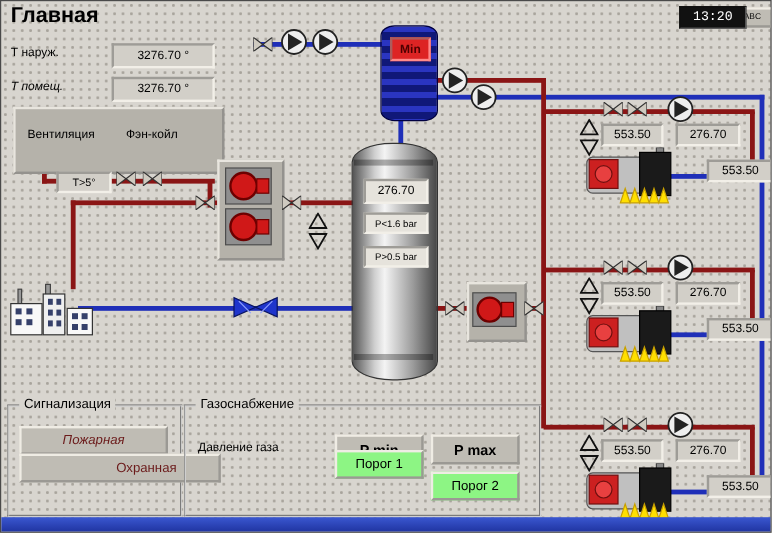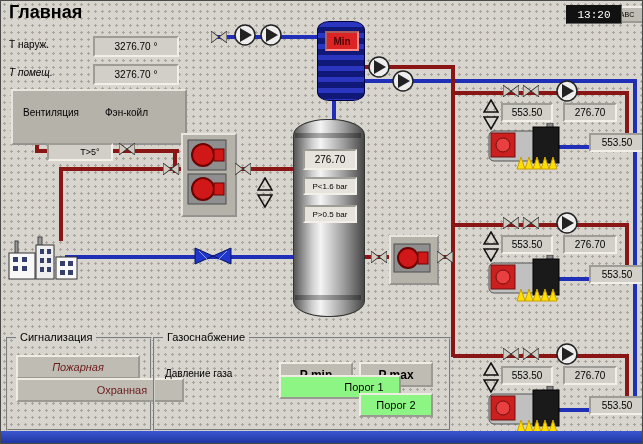--- a/index.html
+++ b/index.html
@@ -73,21 +73,21 @@
   <div class="lbl" style="left:8px;top:66px;font-style:italic;">Т помещ.</div>
   <div class="disp" style="left:92px;top:63px;width:82px;height:17px;">3276.70 °</div>
 
   <div class="plate" style="left:10px;top:88px;width:172px;height:52px;"></div>
   <div class="lbl" style="left:22px;top:106px;z-index:4;cursor:pointer;">Вентиляция</div>
   <div class="lbl" style="left:104px;top:106px;z-index:4;cursor:pointer;">Фэн-койл</div>
 
   <div class="pipe-r" style="left:34px;top:138px;width:4px;height:14px;"></div>
   <div class="pipe-r" style="left:34px;top:148px;width:144px;height:4px;"></div>
   <div class="pipe-r" style="left:172px;top:150px;width:4px;height:22px;"></div>
-  <div class="disp" style="left:46px;top:142px;width:42px;height:14px;font-size:9px;padding-left:20px;">Т&gt;5°</div>
+  <div class="disp" style="left:46px;top:142px;width:42px;height:14px;font-size:9px;">Т&gt;5°</div>
   <div class="icon" style="left:96px;top:142px;">
     <svg width="16" height="12">
         <polygon points="0,0 0,12 8,6" fill="#cfcac0" stroke="#333"></polygon>
         <polygon points="16,0 16,12 8,6" fill="#cfcac0" stroke="#333"></polygon>
       </svg>
   </div>
   <div class="icon" style="left:118px;top:142px;">
     <svg width="16" height="12">
         <polygon points="0,0 0,12 8,6" fill="#cfcac0" stroke="#333"></polygon>
         <polygon points="16,0 16,12 8,6" fill="#cfcac0" stroke="#333"></polygon>
@@ -369,19 +369,19 @@
     <span class="group-title">Сигнализация</span>
     <div class="btn darkred-text" style="left:8px;top:16px;width:120px;height:20px;font-style:italic;">Пожарная</div>
     <div class="btn darkred-text" style="left:8px;top:39px;width:120px;height:20px;padding-left:44px;">Охранная</div>
   </div>
 
   <div class="groupbox" style="left:152px;top:336px;width:294px;height:90px;">
     <span class="group-title">Газоснабжение</span>
     <div class="lbl" style="left:10px;top:29px;">Давление газа</div>
     <div class="btn bold12" style="left:124px;top:23px;width:70px;height:21px;">P min</div>
     <div class="btn bold12" style="left:204px;top:23px;width:70px;height:21px;">P max</div>
-    <div class="btn btn-green" style="left:124px;top:36px;width:70px;height:20px;padding-left:48px;">Порог 1</div>
+    <div class="btn btn-green" style="left:124px;top:36px;width:70px;height:20px;">Порог 1</div>
     <div class="btn btn-green" style="left:204px;top:54px;width:70px;height:20px;">Порог 2</div>
   </div>
 
   <div class="strip"></div>
 
 </div>
 
 </body></html>

